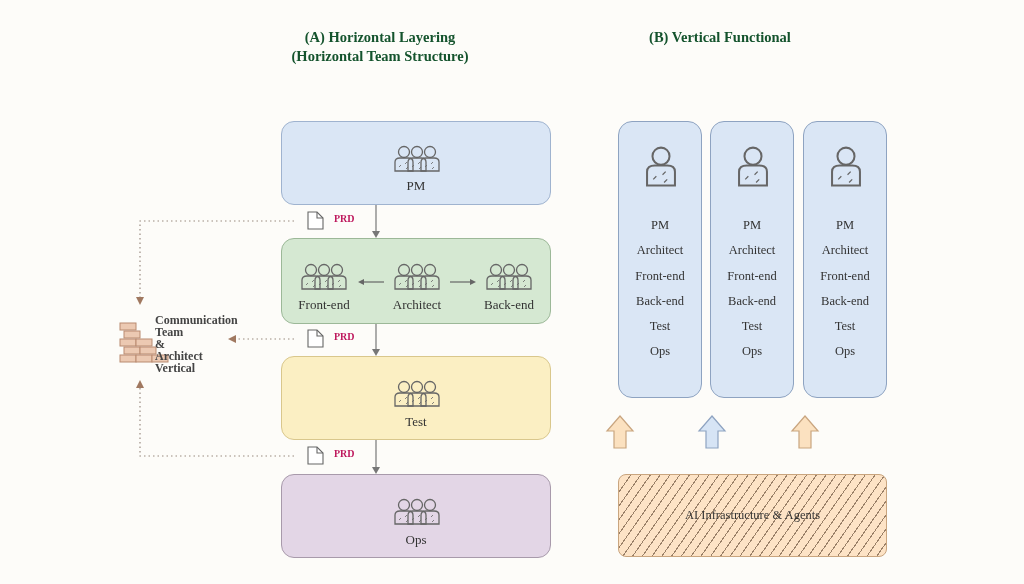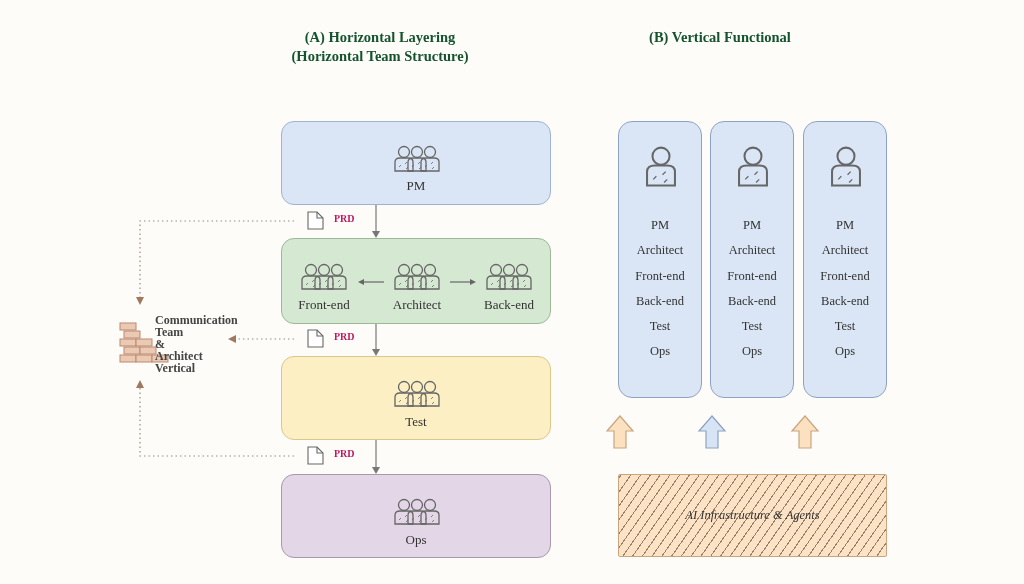--- a/index.html
+++ b/index.html
@@ -9,22 +9,22 @@
   .title { font-weight:bold; font-size:14.5px; text-align:center; line-height:19px; color:#14532d; }
   .box { position:absolute; border-radius:13px; box-sizing:border-box;margin-left:40px; }
   .pm { background:#dae6f5; border:1.5px solid #9fb3cf; }
   .arch { background:#d5e8d2; border:1.5px solid #9cb898; }
   .test { background:#fbefc3; border:1.5px solid #d9c78c; }
   .ops { background:#e3d6e6; border:1.5px solid #a89aab; }
   .col { background:#dae6f5; border:1.5px solid #8ea3c1; border-radius:14px; }
   .lbl { position:absolute; font-size:13px; text-align:center; color:#333; }
   .prd { font-weight:bold; font-size:10px; color:#be185d;text-align:right; }
   .wall-text { font-weight:bold; font-size:12px; text-align:left; line-height:12px; color:#444; }
-  .ai { background:#fde3c6; border:1.5px solid #c9a57f; border-radius:2px;
-        background-image: repeating-linear-gradient(-55deg, transparent 0 7px, #9a8068 7px 8px); font-style: italic; }
+  .ai { background:#fde3c6; border:1.5px solid #c9a57f; border-radius:8px;
+        background-image: repeating-linear-gradient(-55deg, transparent 0 7px, #9a8068 7px 8px); }
   .role { font-size:12.5px; text-align:center; line-height:25.3px; color:#333; }
   svg { position:absolute; overflow:visible; }
 </style>
 </head>
 <body>
 
 <svg width="0" height="0" style="position:absolute">
   <defs>
     <g id="person" fill="none" stroke="#666" stroke-width="1.3">
       <circle cx="0" cy="-7" r="5.5"></circle>

